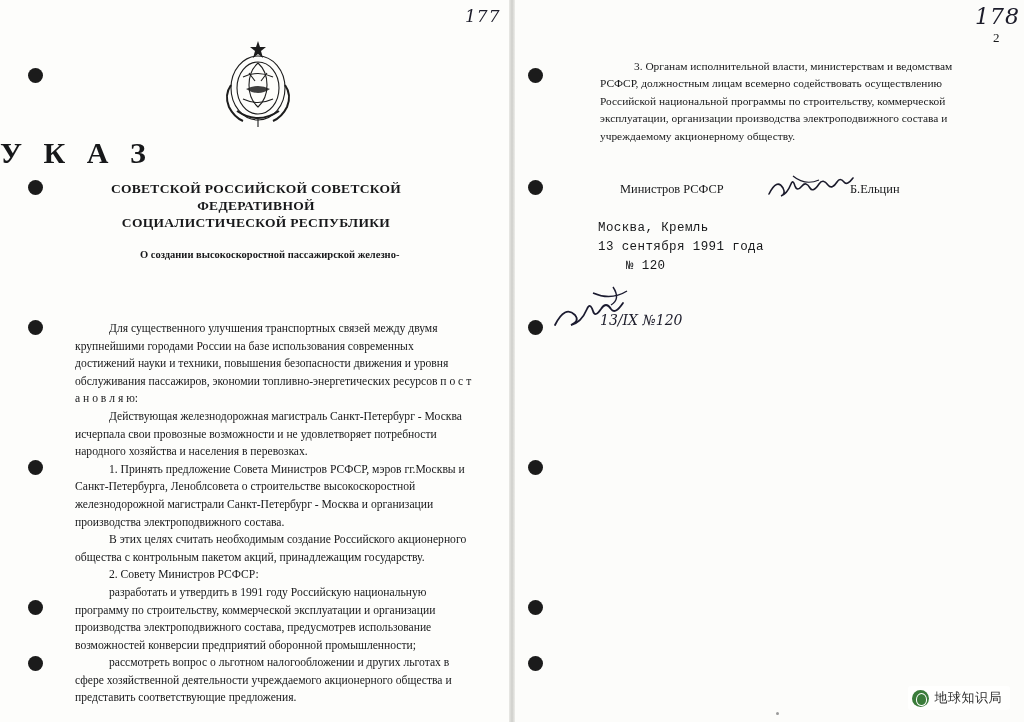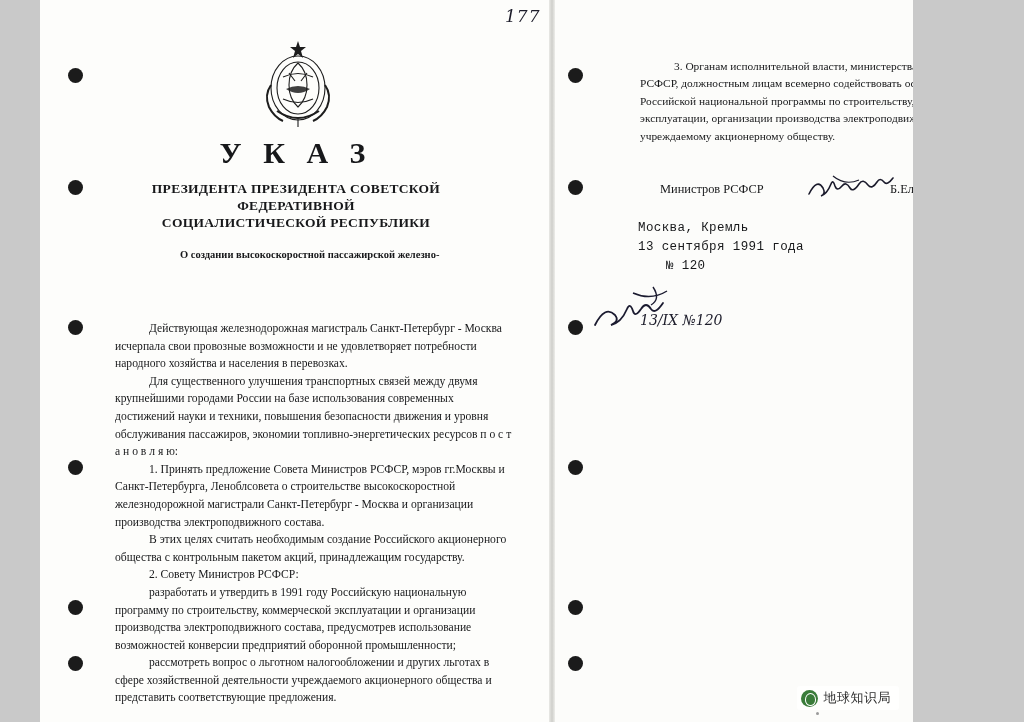--- a/index.html
+++ b/index.html
@@ -2,27 +2,26 @@
 <html><head>
 <meta charset="utf-8">
 <style>
   html, body {
     margin: 0;
     padding: 0;
     background: #c9c9c9;
   }
   #page {
     position: relative;
-    width: 873px;
+    width: 1024px;
     height: 722px;
     background: #ffffff;
     overflow: hidden;
     font-family: "Liberation Serif", serif;
     color: #17181a;
-    margin-left: 40px;
   }
   
   .sheet {
     position: absolute;
     top: 0;
     height: 722px;
     background: #fdfdfb;
   }
   .sheet-left  { left: 0;   width: 512px; }
   .sheet-right { left: 512px; width: 512px; background:#fcfcfa; }
@@ -55,21 +54,20 @@
   .emblem {
     position: absolute;
     left: 213px; top: 33px;
     width: 90px; height: 100px;
   }
 
   
   .ukaz {
     position: absolute;
     left: 0; top: 136px; width: 512px;
-    text-align: center;
     font-family: "Liberation Serif", serif;
     font-weight: bold;
     font-size: 30px;
     letter-spacing: 7px;
   }
   .subtitle {
     position: absolute;
     left: 56px; top: 180px; width: 400px;
     text-align: center;
     font-family: "Liberation Serif", serif;
@@ -218,30 +216,30 @@
         <path d="M24 78 q21 14 42 0" stroke-width="2"></path>
         <path d="M45 86 l0 8"></path>
         <path d="M36 40 l6 8 M54 40 l-6 8"></path>
         <path d="M33 56 q12 -6 24 0 q-12 8 -24 0z" fill="#1d1d1d" stroke="none" opacity=".85"></path>
       </g>
     </svg>
   </div>
 
   <div class="ukaz">У К А З</div>
   <div class="subtitle">
-    <div>ПРЕЗИДЕНТА ПРЕЗИДЕНТА СОВЕТСКОЙ ФЕДЕРАТИВНОЙ</div>
+    <div>СОВЕТСКОЙ РОССИЙСКОЙ СОВЕТСКОЙ ФЕДЕРАТИВНОЙ</div>
     <div>СОЦИАЛИСТИЧЕСКОЙ РЕСПУБЛИКИ</div>
   </div>
   <div class="doc-subject">
     <div>О создании высокоскоростной пассажирской железно-</div>
   </div>
 
   <div class="body-left">
+    <p class="ind">Для существенного улучшения транспортных связей между двумя крупнейшими городами России на базе использования современных достижений науки и техники, повышения безопасности движения и уровня обслуживания пассажиров, экономии топливно-энергетических ресурсов п о с т а н о в л я ю:</p>
     <p class="ind">Действующая железнодорожная магистраль Санкт-Петербург - Москва исчерпала свои провозные возможности и не удовлетворяет потребности народного хозяйства и населения в перевозках.</p>
-    <p class="ind">Для существенного улучшения транспортных связей между двумя крупнейшими городами России на базе использования современных достижений науки и техники, повышения безопасности движения и уровня обслуживания пассажиров, экономии топливно-энергетических ресурсов п о с т а н о в л я ю:</p>
     <p class="ind">1. Принять предложение Совета Министров РСФСР, мэров гг.Москвы и Санкт-Петербурга, Леноблсовета о строительстве высокоскоростной железнодорожной магистрали Санкт-Петербург - Москва и организации производства электроподвижного состава.</p>
     <p class="ind">В этих целях считать необходимым создание Российского акционерного общества с контрольным пакетом акций, принадлежащим государству.</p>
     <p class="ind">2. Совету Министров РСФСР:</p>
     <p class="ind">разработать и утвердить в 1991 году Российскую национальную программу по строительству, коммерческой эксплуатации и организации производства электроподвижного состава, предусмотрев использование возможностей конверсии предприятий оборонной промышленности;</p>
     <p class="ind">рассмотреть вопрос о льготном налогообложении и других льготах в сфере хозяйственной деятельности учреждаемого акционерного общества и представить соответствующие предложения.</p>
   </div>
 
   <div class="body-right">
     <p class="ind" style="margin:0;">3. Органам исполнительной власти, министерствам и ведомствам РСФСР, должностным лицам всемерно содействовать осуществлению Российской национальной программы по строительству, коммерческой эксплуатации, организации производства электроподвижного состава и учреждаемому акционерному обществу.</p>
   </div>

